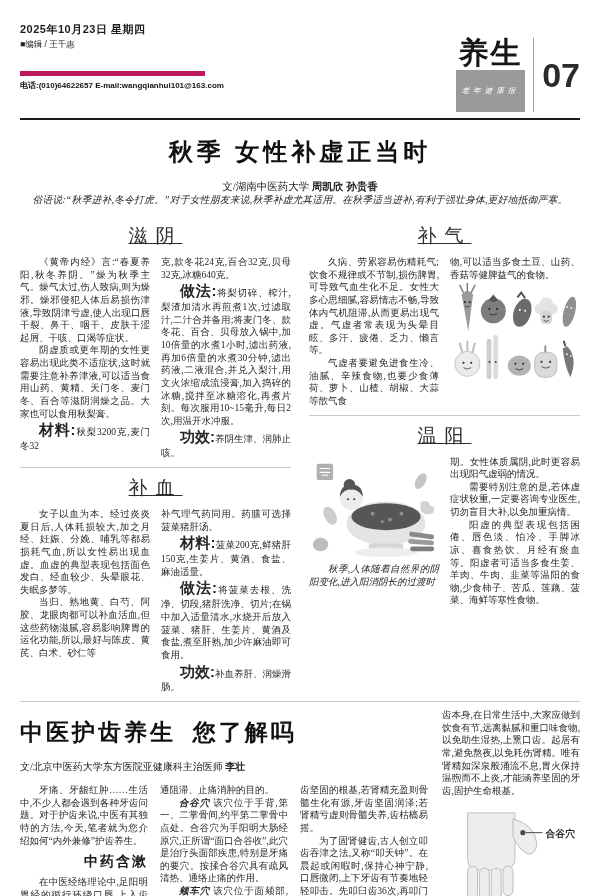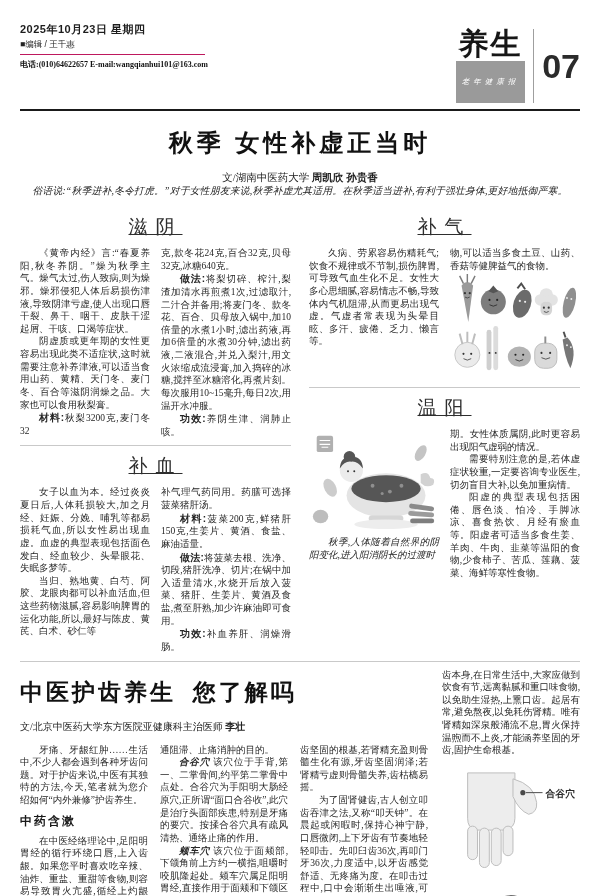--- a/index.html
+++ b/index.html
@@ -5,25 +5,25 @@
   html,body { margin:0; padding:0; background:#e9e9e9; }
   .page {
     position:relative; width:600px; height:896px; margin:0 auto;
     background:#ffffff; box-sizing:border-box; padding:22px 20px 0 20px;
     overflow:hidden; color:#1d1d1d;
     font-family:"Liberation Serif", serif;
   }
   
   .hdr { display:flex; justify-content:space-between; align-items:flex-start; }
   .hdr-left { width:230px; }
-  .hdr-dateblock { border-bottom:1px solid #be185d; padding-bottom:3px; width:185px; }
+  .hdr-dateblock { border-bottom:5px solid #be185d; padding-bottom:20px; width:185px; }
   .hdr-date { font-family:"Liberation Sans", sans-serif; font-weight:bold; font-size:11px; letter-spacing:.5px; }
   .hdr-editor { font-family:"Liberation Sans", sans-serif; font-size:8.5px; margin-top:2px; color:#222; }
-  .hdr-contact { font-family:Liberation Serif, serif; font-weight:bold; font-size:8px; margin-top:4px; color:#111; }
-  .masthead { display:flex; align-items:center; gap:8px; margin-top:7px; }
+  .hdr-contact { font-family:Liberation Sans, sans-serif; font-weight:bold; font-size:8px; margin-top:4px; color:#111; }
+  .masthead { display:flex; align-items:center; gap:8px; margin-top:16px; }
   .mast-left { text-align:center; }
   .mast-title { font-family:"Liberation Sans", sans-serif; font-weight:900; font-size:30px; line-height:30px; letter-spacing:2px; color:#161616; }
   .mast-sub { margin-top:2px; background:#9a9a9a; color:#ffffff; font-style:italic; font-size:7.5px; letter-spacing:4px; padding:16px 6px; }
   .mast-div { width:1px; align-self:stretch; background:#9f9f9f; }
   .mast-page { font-family:"Liberation Sans", sans-serif; font-weight:900; font-size:34px; color:#2b2b2b; line-height:40px; }
   .rule-dark { border:0; border-top:2.5px solid #1a1a1a; margin:6px 0 0 0; }
   .rule-light { border:0; border-top:1px solid #c9c9c9; margin:7px 0; }
   
   .a1-title { font-family:"Liberation Sans", sans-serif; font-weight:bold; font-size:24px;
     letter-spacing:4px; text-align:center; margin:16px 0 0 0; color:#111; }
@@ -31,35 +31,35 @@
   .byline b { font-family:"Liberation Sans", sans-serif; }
   .a1-intro { text-align:center; font-style:italic; font-size:9.8px; color:#1c1c1c; letter-spacing:.2px; }
   .a1-grid { display:flex; gap:18px; margin-top:10px; }
   .a1-half { flex:1; min-width:0; }
   .sec-head { font-family:"Liberation Sans", sans-serif; font-weight:500; font-size:19px;
     letter-spacing:8px; text-align:center; color:#2e2e2e; margin:6px 0 7px 0;text-decoration:underline; }
   .two-col { display:flex; gap:11px; }
   .col { flex:1; min-width:0; }
   .bodytext p { margin:0; font-size:9.5px; line-height:1.33; text-align:justify; text-indent:2em; color:#262626; }
   .bodytext p.cont { text-indent:0; }
-  .bodytext b { font-family:"Liberation Sans", sans-serif; font-size:10px; }
+  .bodytext b { font-family:"Liberation Sans", sans-serif; font-size:15px; }
   .caption { font-style:italic; font-size:9.5px; line-height:1.4; text-align:justify; color:#262626; margin:4px 0 0 0; }
   figure { margin:0; }
   .veg-fig svg, .soup-fig svg { width:100%; height:auto; display:block; }
   
   .a2 { display:flex; gap:14px; margin-top:2px; }
   .a2-main { flex:1; min-width:0; }
   .a2-title { font-family:Liberation Mono, monospace; font-weight:bold; font-size:23px;
     letter-spacing:3px; text-align:left; margin:8px 0 0 0; color:#111; }
   .a2-byline { text-align:left; font-size:10px; margin:12px 0 10px 0; color:#222; }
   .a2-byline b { font-family:"Liberation Sans", sans-serif; }
   .a2-cols { display:flex; gap:12px; }
   .a2col { flex:1; min-width:0; }
-  .sub-head { font-family:Liberation Serif, serif; font-weight:bold; font-size:12px;
-    text-align:left; letter-spacing:2px; margin:6px 0 5px 0; color:#191919; }
+  .sub-head { font-family:Liberation Serif, serif; font-weight:bold; font-size:14px;
+    text-align:right; letter-spacing:2px; margin:6px 0 5px 0; color:#191919; }
   .acu-label { font-weight:bold; font-style:italic; }
   .a2-side { width:138px; flex:0 0 138px; }
   .diag { margin-top:10px; }
   .diag svg { width:100%; height:auto; display:block; }
   svg text { font-family:"Liberation Serif", serif; font-weight:bold; font-size:10px; fill:#2a2a2a; }
 </style>
 </head>
 <body>
 
 <div class="page">
@@ -126,20 +126,21 @@
           </div>
         </section>
       </div>
 
       <div class="a1-half">
         <section>
           <div class="sec-head">补气</div>
           <div class="two-col bodytext">
             <div class="col">
               <p>久病、劳累容易伤精耗气;饮食不规律或不节制,损伤脾胃,可导致气血生化不足。女性大多心思细腻,容易情志不畅,导致体内气机阻滞,从而更易出现气虚。气虚者常表现为头晕目眩、多汗、疲倦、乏力、懒言等。</p>
+              <p>气虚者要避免进食生冷、油腻、辛辣食物,也要少食薄荷、萝卜、山楂、胡椒、大蒜等散气食</p>
             </div>
             <div class="col">
               <p class="cont">物,可以适当多食土豆、山药、香菇等健脾益气的食物。</p>
               <figure class="veg-fig">
                 <svg viewBox="0 0 135 112" xmlns="http://www.w3.org/2000/svg">
 
                   <path d="M12 14 Q18 7 24 14 L19 52 Z" fill="#9a9a9a"></path>
                   <path d="M14 12 L10 4 M18 11 L18 2 M22 12 L26 4" stroke="#7c7c7c" stroke-width="1.5" fill="none"></path>
                   <circle cx="15.5" cy="22" r="1.1" fill="#333"></circle>
                     <circle cx="20.5" cy="22" r="1.1" fill="#333"></circle>

